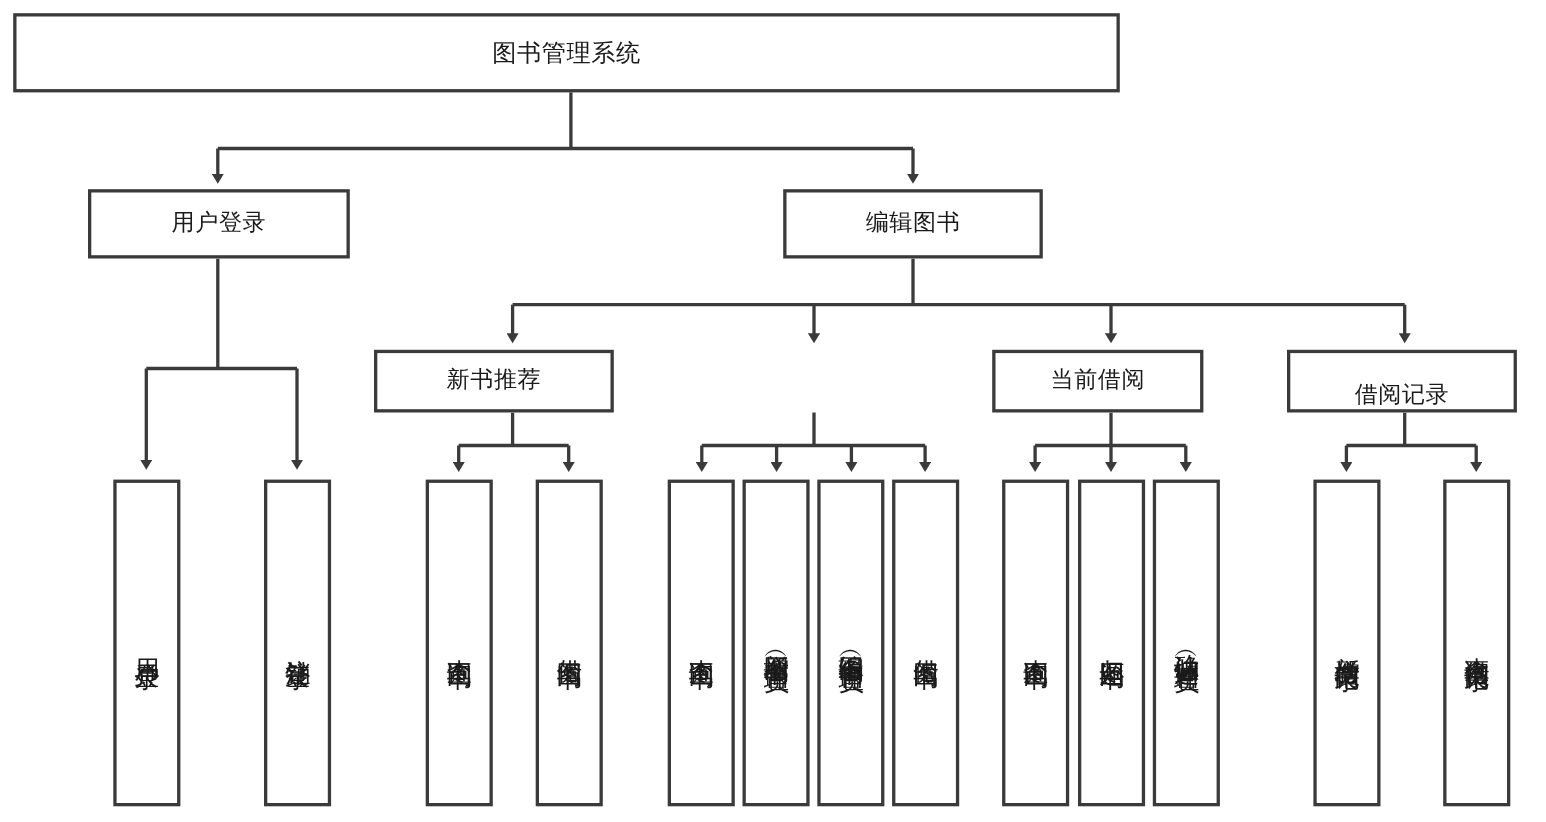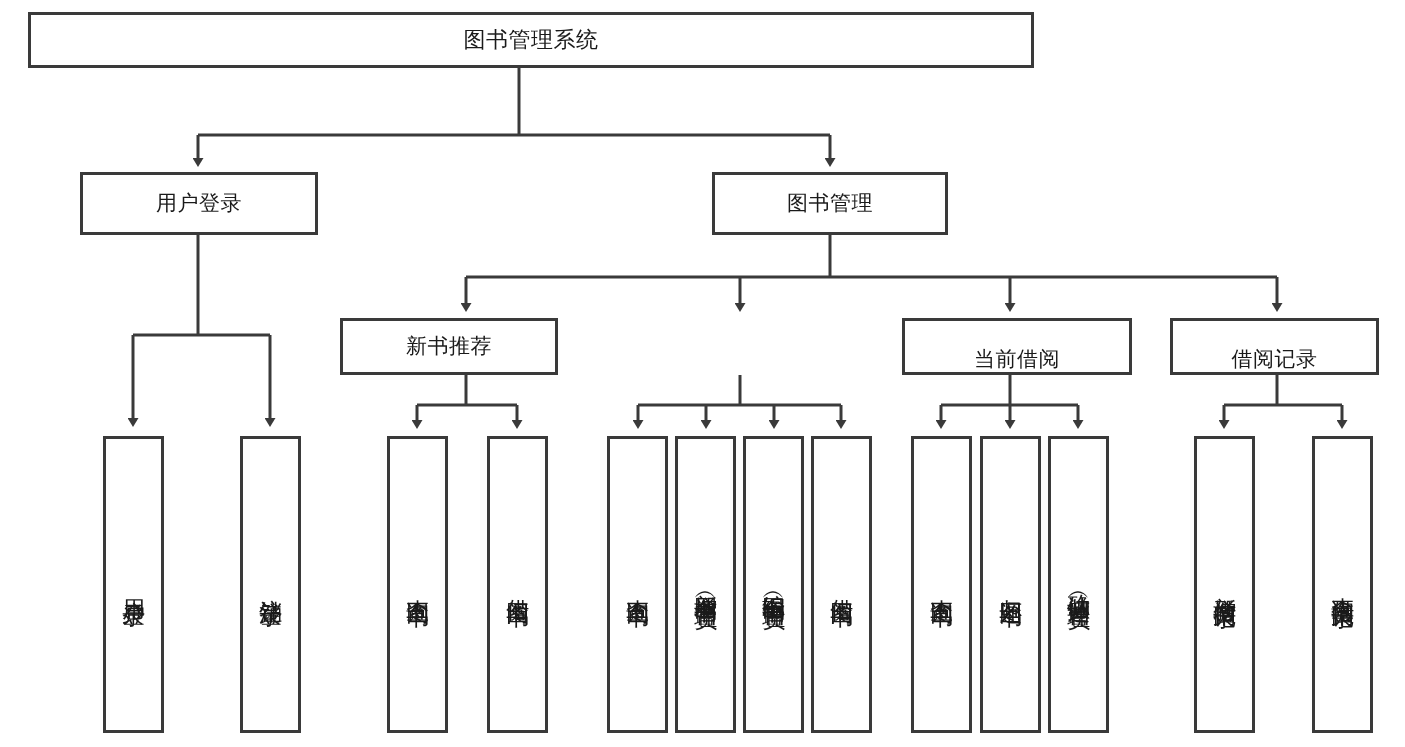--- a/index.html
+++ b/index.html
@@ -115,38 +115,38 @@
       <path d="M1010,405 L1010,422" marker-end="url(#arrow)"></path>
       <path d="M1078,405 L1078,422" marker-end="url(#arrow)"></path>
 
       <path d="M1277,375 L1277,405"></path>
       <path d="M1224,405 L1342,405"></path>
       <path d="M1224,405 L1224,422" marker-end="url(#arrow)"></path>
       <path d="M1342,405 L1342,422" marker-end="url(#arrow)"></path>
     </g>
   </svg>
 
-  <div class="node root" style="left:28px; top:12px; width:1006px; height:56px;">
+  <div class="node root" style="left:12px; top:12px; width:1006px; height:72px;">
     <span class="node-label">图书管理系统</span>
   </div>
 
   <div class="node" style="left:80px; top:172px; width:238px; height:63px;">
     <span class="node-label">用户登录</span>
   </div>
 
   <div class="node" style="left:712px; top:172px; width:236px; height:63px;">
-    <span class="node-label">图书管理</span>
+    <span class="node-label">编辑图书</span>
   </div>
 
   <div class="node" style="left:340px; top:318px; width:218px; height:57px;">
     <span class="node-label">新书推荐</span>
   </div>
 
 
-  <div class="node" style="left:902px; top:318px; width:230px; height:57px;align-items:flex-end;">
+  <div class="node" style="left:902px; top:318px; width:192px; height:57px;">
     <span class="node-label">当前借阅</span>
   </div>
 
   <div class="node" style="left:1170px; top:318px; width:209px; height:57px;align-items:flex-end;">
     <span class="node-label">借阅记录</span>
   </div>
 
   <div class="node leaf" style="left:103px; top:436px; width:61px; height:297px;">
     <span class="node-label">用户登录</span>
   </div>

